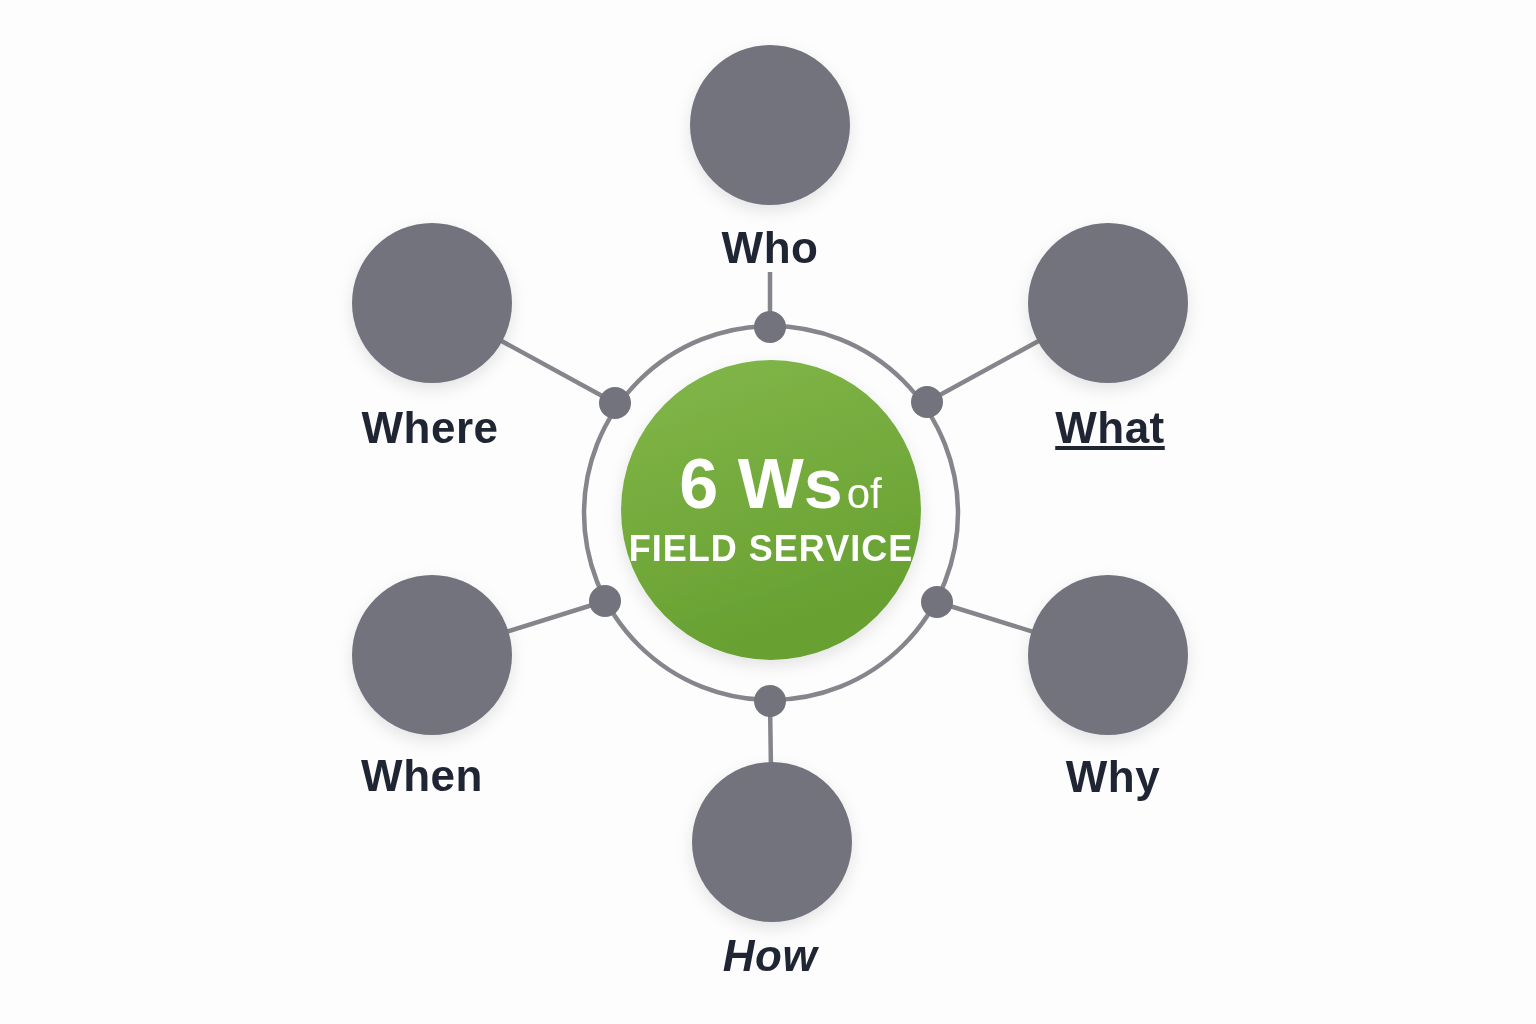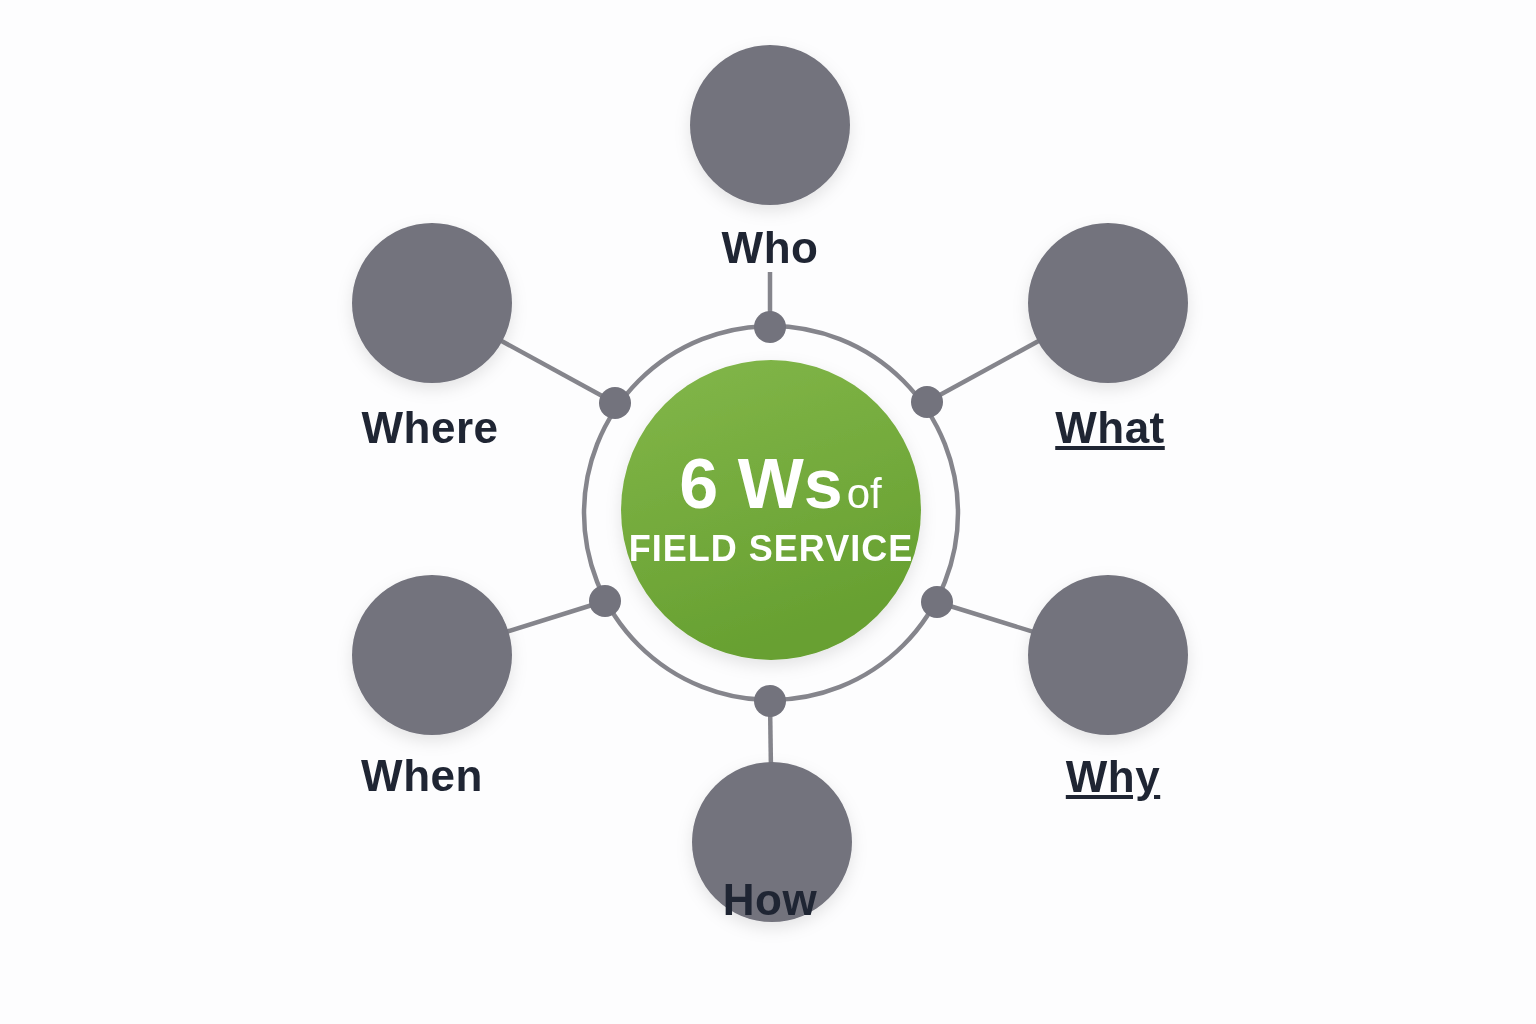--- a/index.html
+++ b/index.html
@@ -26,22 +26,22 @@
     position: absolute;
     transform: translate(-50%, -50%);
     font-size: 44px;
     font-weight: 700;
     color: #1f2533;
     letter-spacing: 0.5px;
     white-space: nowrap;
   }
   .label-who   { left: 770px;  top: 248px; }
   .label-what  { left: 1110px; top: 428px; text-decoration: underline; }
-  .label-why   { left: 1113px; top: 777px; text-decoration: underline; }
-  .label-how   { left: 770px;  top: 900px; }
+  .label-why   { left: 1113px; top: 777px; }
+  .label-how   { left: 770px;  top: 956px; font-style: italic; }
   .label-when  { left: 422px;  top: 776px; text-align: center; }
   .label-where { left: 430px;  top: 428px; }
 
   .center-text {
     position: absolute;
     left: 771px;
     top: 508px;
     transform: translate(-50%, -50%);
     text-align: center;
     color: #ffffff;

